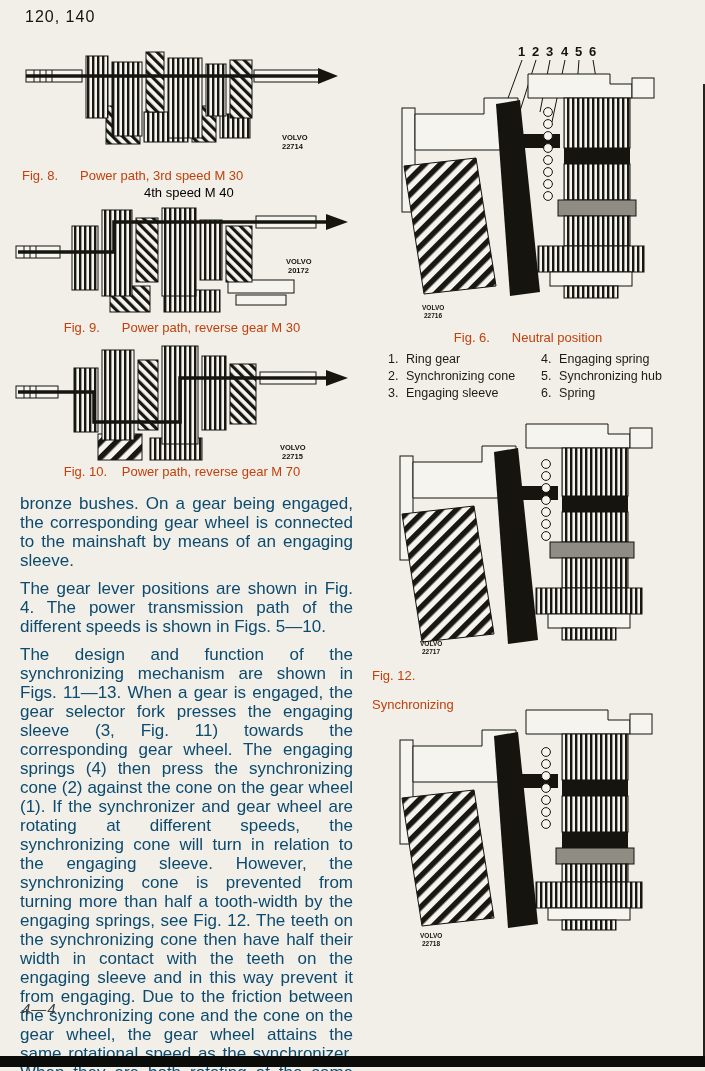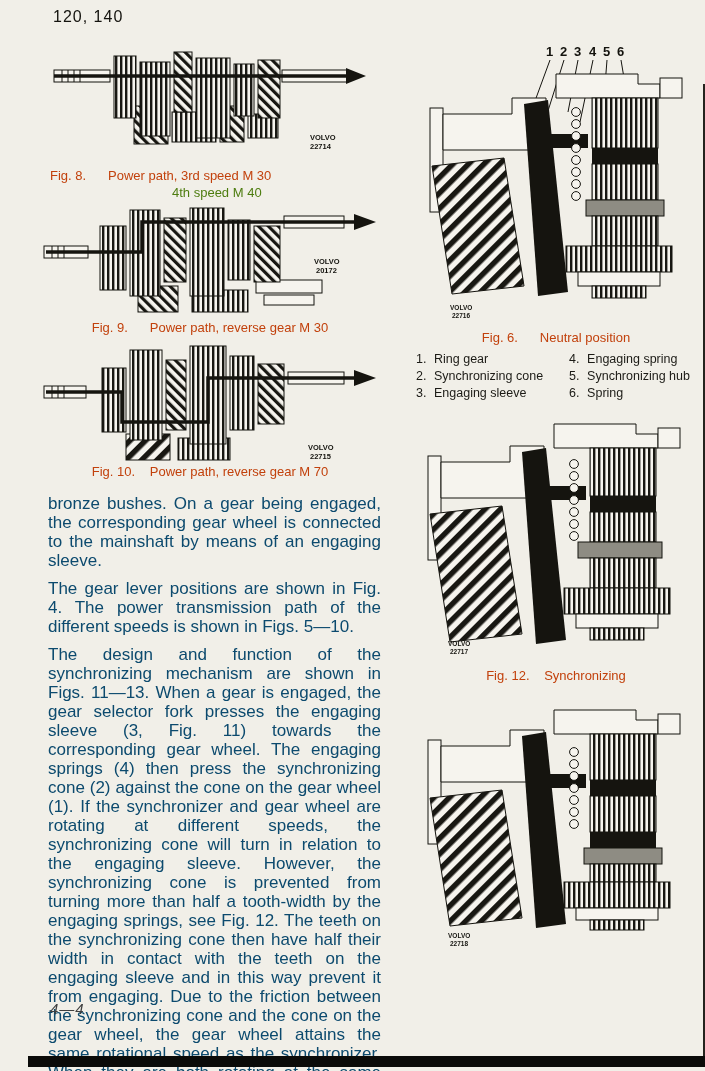--- a/index.html
+++ b/index.html
@@ -6,27 +6,27 @@
   body{
     width:705px;height:1071px;
     background:#e8e6df;
     font-family:"Liberation Sans",sans-serif;
     color:#1b1a15;
   }
   #page{
     position:relative;width:705px;height:1071px;overflow:hidden;
     background:#f1efe8;
   }
-  .abs{position:absolute;margin-left:28px;}
+  .abs{position:absolute;}
   #page-header{left:25px;top:8px;font-size:16px;letter-spacing:1px;color:#14130e;}
   #page-number{left:22px;top:1000px;font-size:15px;letter-spacing:1px;color:#404040;font-style:italic;}
   .caption{display:flex;gap:14px;font-size:13px;color:#c2410c;white-space:nowrap;}
   .caption.centered{justify-content:center;}
   .cap-label{min-width:44px;}
-  .cap-line2{padding-left:122px;font-size:13px;margin-top:2px;color:#4d7c0f;}
+  .cap-line2{padding-left:122px;font-size:13px;margin-top:2px;color:#000000;}
   #body-text{left:20px;top:494px;width:333px;font-size:17px;line-height:19px;text-align:justify;color:#0c4a6e;}
   #body-text p{margin:0 0 9px 0;}
   #legend{left:388px;top:352px;width:300px;display:flex;gap:26px;font-size:12.5px;color:#1c1b16;}
   .legend-col{display:flex;flex-direction:column;gap:3px;}
   .legend-item{display:flex;}
   .legend-num{width:18px;}
   .stamp{font-family:"Liberation Sans",sans-serif;font-size:7.5px;font-weight:bold;fill:#14130e;}
   .stamp2{font-family:"Liberation Sans",sans-serif;font-size:6.5px;font-weight:bold;fill:#14130e;}
   .callout-num{font-family:"Liberation Sans",sans-serif;font-size:13px;font-weight:bold;fill:#14130e;}
   #footer-bar{left:0;top:1056px;width:705px;height:11px;background:#0b0b09;}
@@ -282,21 +282,21 @@
           <rect x="192" y="168" width="66" height="30" fill="url(#pv)"></rect>
           <rect x="166" y="198" width="106" height="26" fill="url(#pv)"></rect>
           <rect x="178" y="224" width="82" height="14" fill="#f6f4ee"></rect>
           <rect x="192" y="238" width="54" height="12" fill="url(#pv)"></rect>
         </g>
       </g>
       <text class="stamp2" x="42" y="230">VOLVO</text>
       <text class="stamp2" x="44" y="238">22717</text>
     </svg>
   </div>
-  <div class="abs caption centered" style="left:372px;top:668px;width:312px;">
+  <div class="abs caption centered" style="left:372px;top:668px;width:312px;flex-direction:column;">
     <span class="cap-label">Fig. 12.</span>
     <span class="cap-title">Synchronizing</span>
   </div>
 
   <div class="abs" style="left:378px;top:696px;">
     <svg width="300" height="256" viewBox="0 0 300 256">
       <g transform="translate(-8,-22)">
         <rect x="30" y="66" width="13" height="104" fill="#f6f4ee" stroke="#15140f"></rect>
         <polygon points="43,72 112,72 112,56 146,56 146,108 43,108" fill="#f6f4ee" stroke="#15140f"></polygon>
         <polygon points="32,124 104,116 124,244 52,252" fill="url(#pd)" stroke="#15140f"></polygon>

